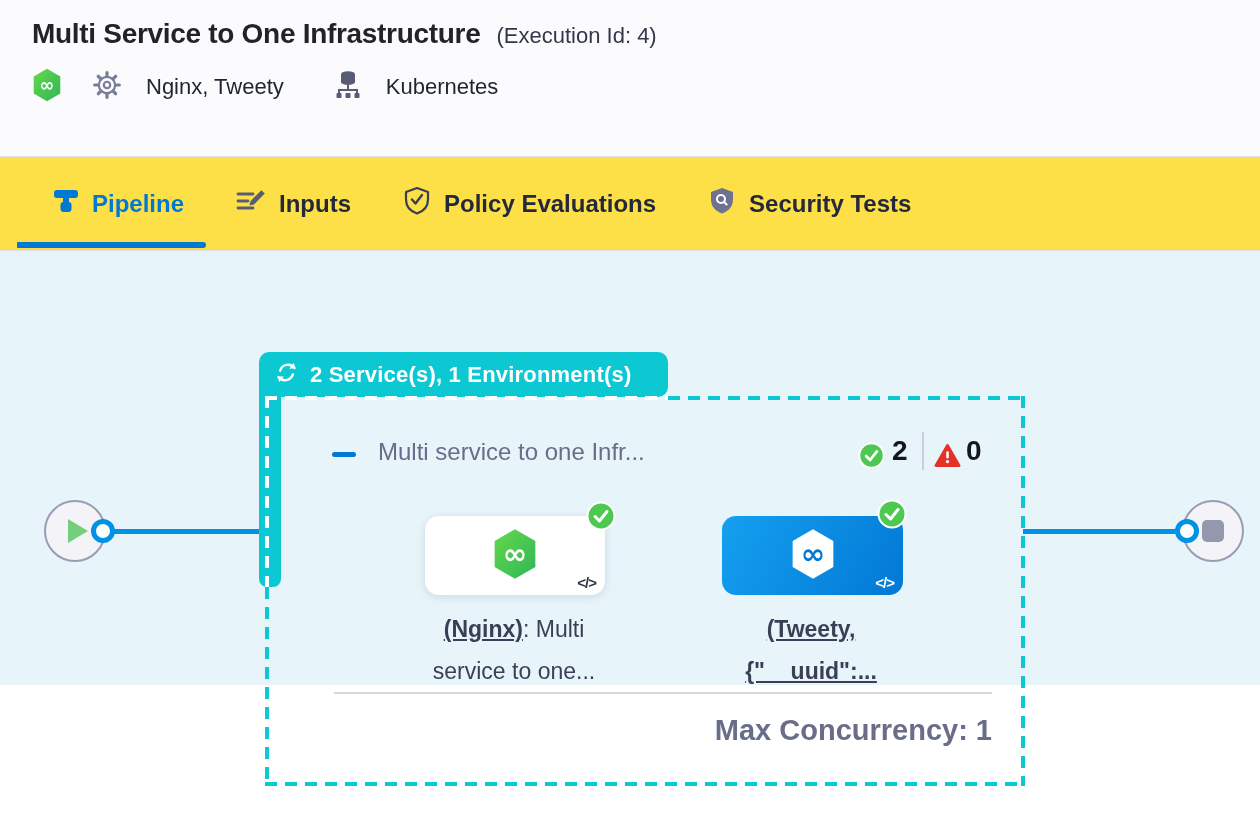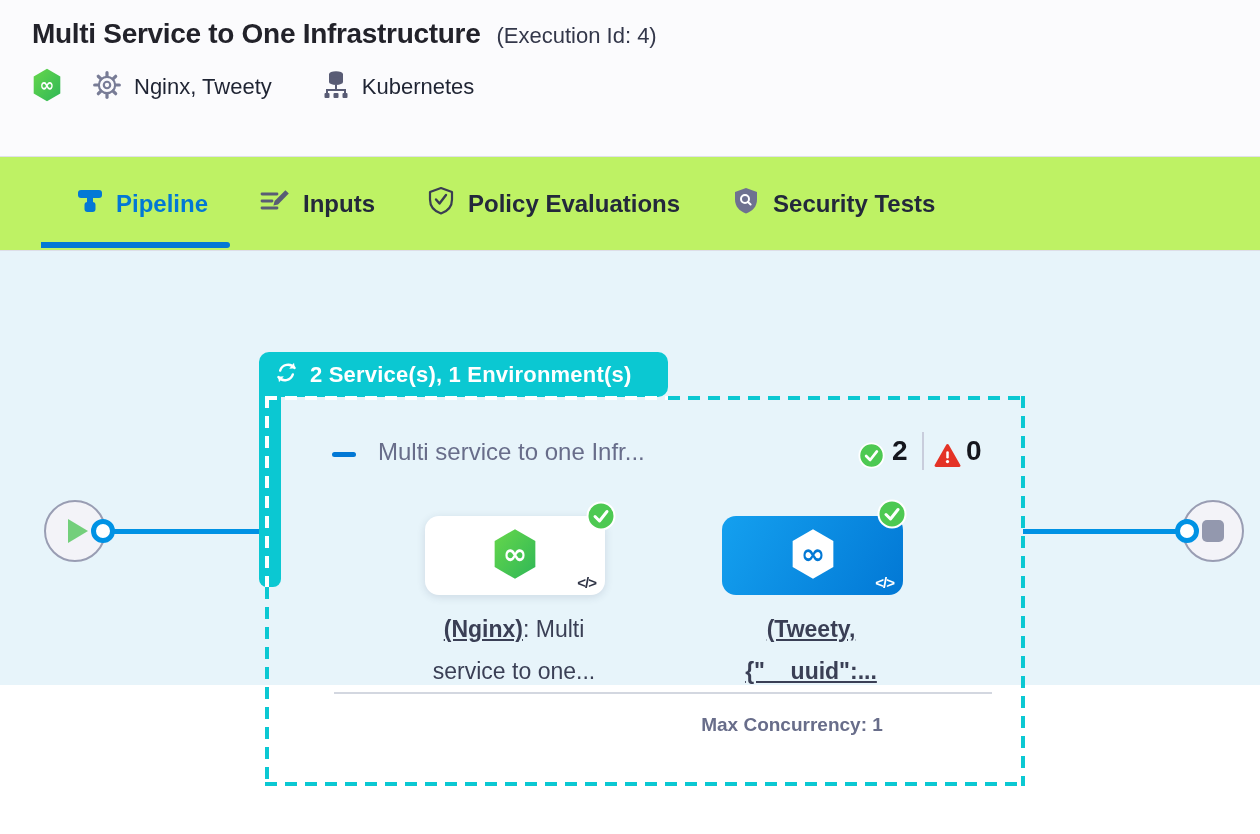--- a/index.html
+++ b/index.html
@@ -7,24 +7,24 @@
   body { font-family:"Liberation Sans", sans-serif; background:#ffffff; }
 
   
   .header { height:157px; background:#FBFBFD; border-bottom:1px solid #E0E1E9; padding:18px 32px 0 32px; }
   .title-row { display:flex; align-items:baseline; gap:16px; }
   .page-title { font-size:28px; font-weight:700; color:#22222A; letter-spacing:-0.3px; }
   .exec-id { font-size:22px; font-weight:400; color:#33374A; }
   .meta-row { margin-top:18px; display:flex; align-items:center; }
   .meta-row .txt { font-size:22px; color:#1F2433; }
   .icon-gap-lg { margin-left:30px; }
-  .icon-gap-sm { margin-left:12px; }
-
-  
-  .tabbar { height:94px; background:#bef264; border-bottom:1px solid #DDDEE8; display:flex; align-items:flex-end; padding-left:77px; }
+  .icon-gap-sm { margin-left:24px; }
+
+  
+  .tabbar { height:94px; background:#fde047; border-bottom:1px solid #DDDEE8; display:flex; align-items:flex-end; padding-left:53px; }
   .tab { position:relative; height:100%; display:flex; align-items:center; gap:13px; margin-right:52px; font-size:24px; font-weight:600; color:#23283B; cursor:pointer; }
   .tab.active { color:#0278D5; }
   .tab .underline { position:absolute; left:-36px; right:-22px; bottom:2px; height:6px; background:#0278D5; border-radius:0 4px 4px 0; }
 
   
   .canvas { position:relative; height:434px; background:#E7F4FA; }
 
   .edge { position:absolute; height:5px; background:#0092E4; top:278px; }
   .edge.left { left:103px; width:156px; }
   .edge.right { left:1023px; width:164px; }
@@ -68,21 +68,21 @@
   .status-badge { position:absolute; z-index:5; }
   .status-badge.s0 { left:304px; top:105px; }
   .status-badge.s1 { left:595px; top:103px; }
 
   .svc-label { position:absolute; top:212px; width:260px; text-align:center; font-size:23px; line-height:42px; color:#3A3F55; }
   .svc-label.l0 { left:102px; }
   .svc-label.l1 { left:399px; }
   .svc-label .b { font-weight:700;text-decoration:underline; }
 
   .stage-divider { position:absolute; left:52px; top:296px; width:658px; height:2px; background:#D3D7E0; }
-  .max-cc { position:absolute; left:310px; top:318px; width:400px; text-align:center; font-size:19px; font-weight:700; color:#686D8A; }
+  .max-cc { position:absolute; left:310px; top:318px; width:400px; text-align:right; font-size:29px; font-weight:700; color:#686D8A; }
 </style>
 </head>
 <body>
 
 <div class="header">
   <div class="title-row">
     <span class="page-title">Multi Service to One Infrastructure</span>
     <span class="exec-id">(Execution Id: 4)</span>
   </div>
   <div class="meta-row">

